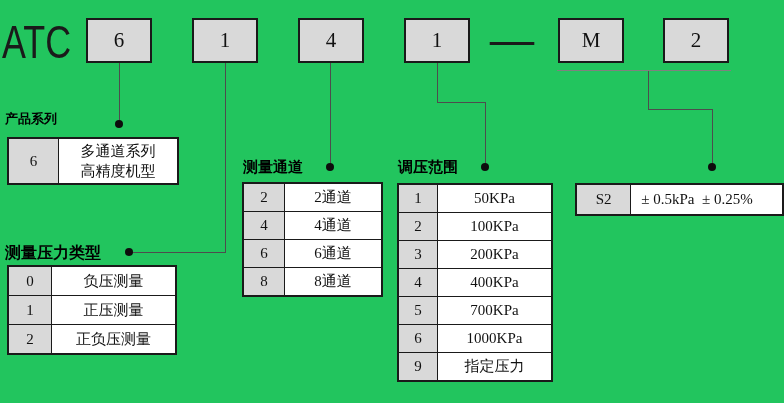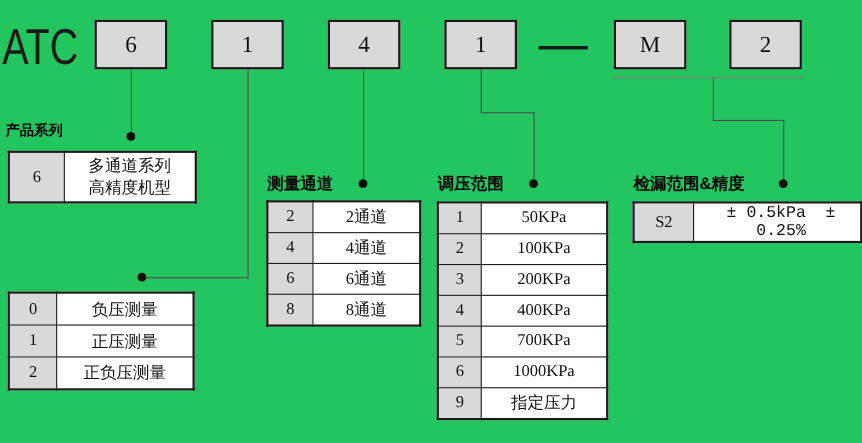--- a/index.html
+++ b/index.html
@@ -37,21 +37,21 @@
     position:absolute; border-collapse:collapse; background:#ffffff;
     border:2px solid #1a1a1a; table-layout:fixed;
   }
   table.spec td {
     border:1px solid #1a1a1a; text-align:center; vertical-align:middle;
     font-family:"Liberation Serif","DejaVu Serif",serif; font-size:15px;
     color:#111; padding:0 3px; overflow:hidden;
   }
   table.spec td.code { background:#d9d9d9; }
   .pre-line { white-space:pre-line; line-height:20px; font-size:15px;margin-left:24px; }
-  table.leak td.val { text-align:center; padding-left:10px; white-space:pre-wrap;font-family:Liberation Mono, monospace; }
+  table.leak td.val { text-align:left; padding-left:10px; white-space:pre-wrap; }
 </style>
 </head>
 <body>
 
 <div id="stage">
 
   <div class="brand">ATC</div>
   <div class="codebox" style="left:86px">6</div>
   <div class="codebox" style="left:192px">1</div>
   <div class="codebox" style="left:298px">4</div>
@@ -85,20 +85,21 @@
   <table class="spec" style="left:7px; top:137px">
     <tbody>
         <tr>
       <td class="code" style="width:43px; height:44px">6</td>
       <td class="pre-line" style="width:112px">多通道系列
 高精度机型</td>
     </tr>
   </tbody>
     </table>
 
+  <div class="sec-title" style="left:5px; top:243px; font-size:16px">测量压力类型</div>
   <table class="spec" style="left:7px; top:265px">
     <tbody>
         <tr>
       <td class="code" style="width:36px; height:28px">0</td>
       <td style="width:117px">负压测量</td>
     </tr>
     <tr>
       <td class="code" style="height:28px">1</td>
       <td>正压测量</td>
     </tr>
@@ -158,21 +159,20 @@
       <td class="code" style="height:27px">6</td>
       <td>1000KPa</td>
     </tr>
     <tr>
       <td class="code" style="height:27px">9</td>
       <td>指定压力</td>
     </tr>
   </tbody>
     </table>
 
-  <div class="sec-title" style="left:576px; top:158px">检漏范围&amp;精度</div>
   <table class="spec leak" style="left:575px; top:183px">
     <tbody>
         <tr>
       <td class="code" style="width:49px; height:29px">S2</td>
       <td class="val" style="width:143px">± 0.5kPa  ± 0.25%</td>
     </tr>
   </tbody>
     </table>
 
 </div>

